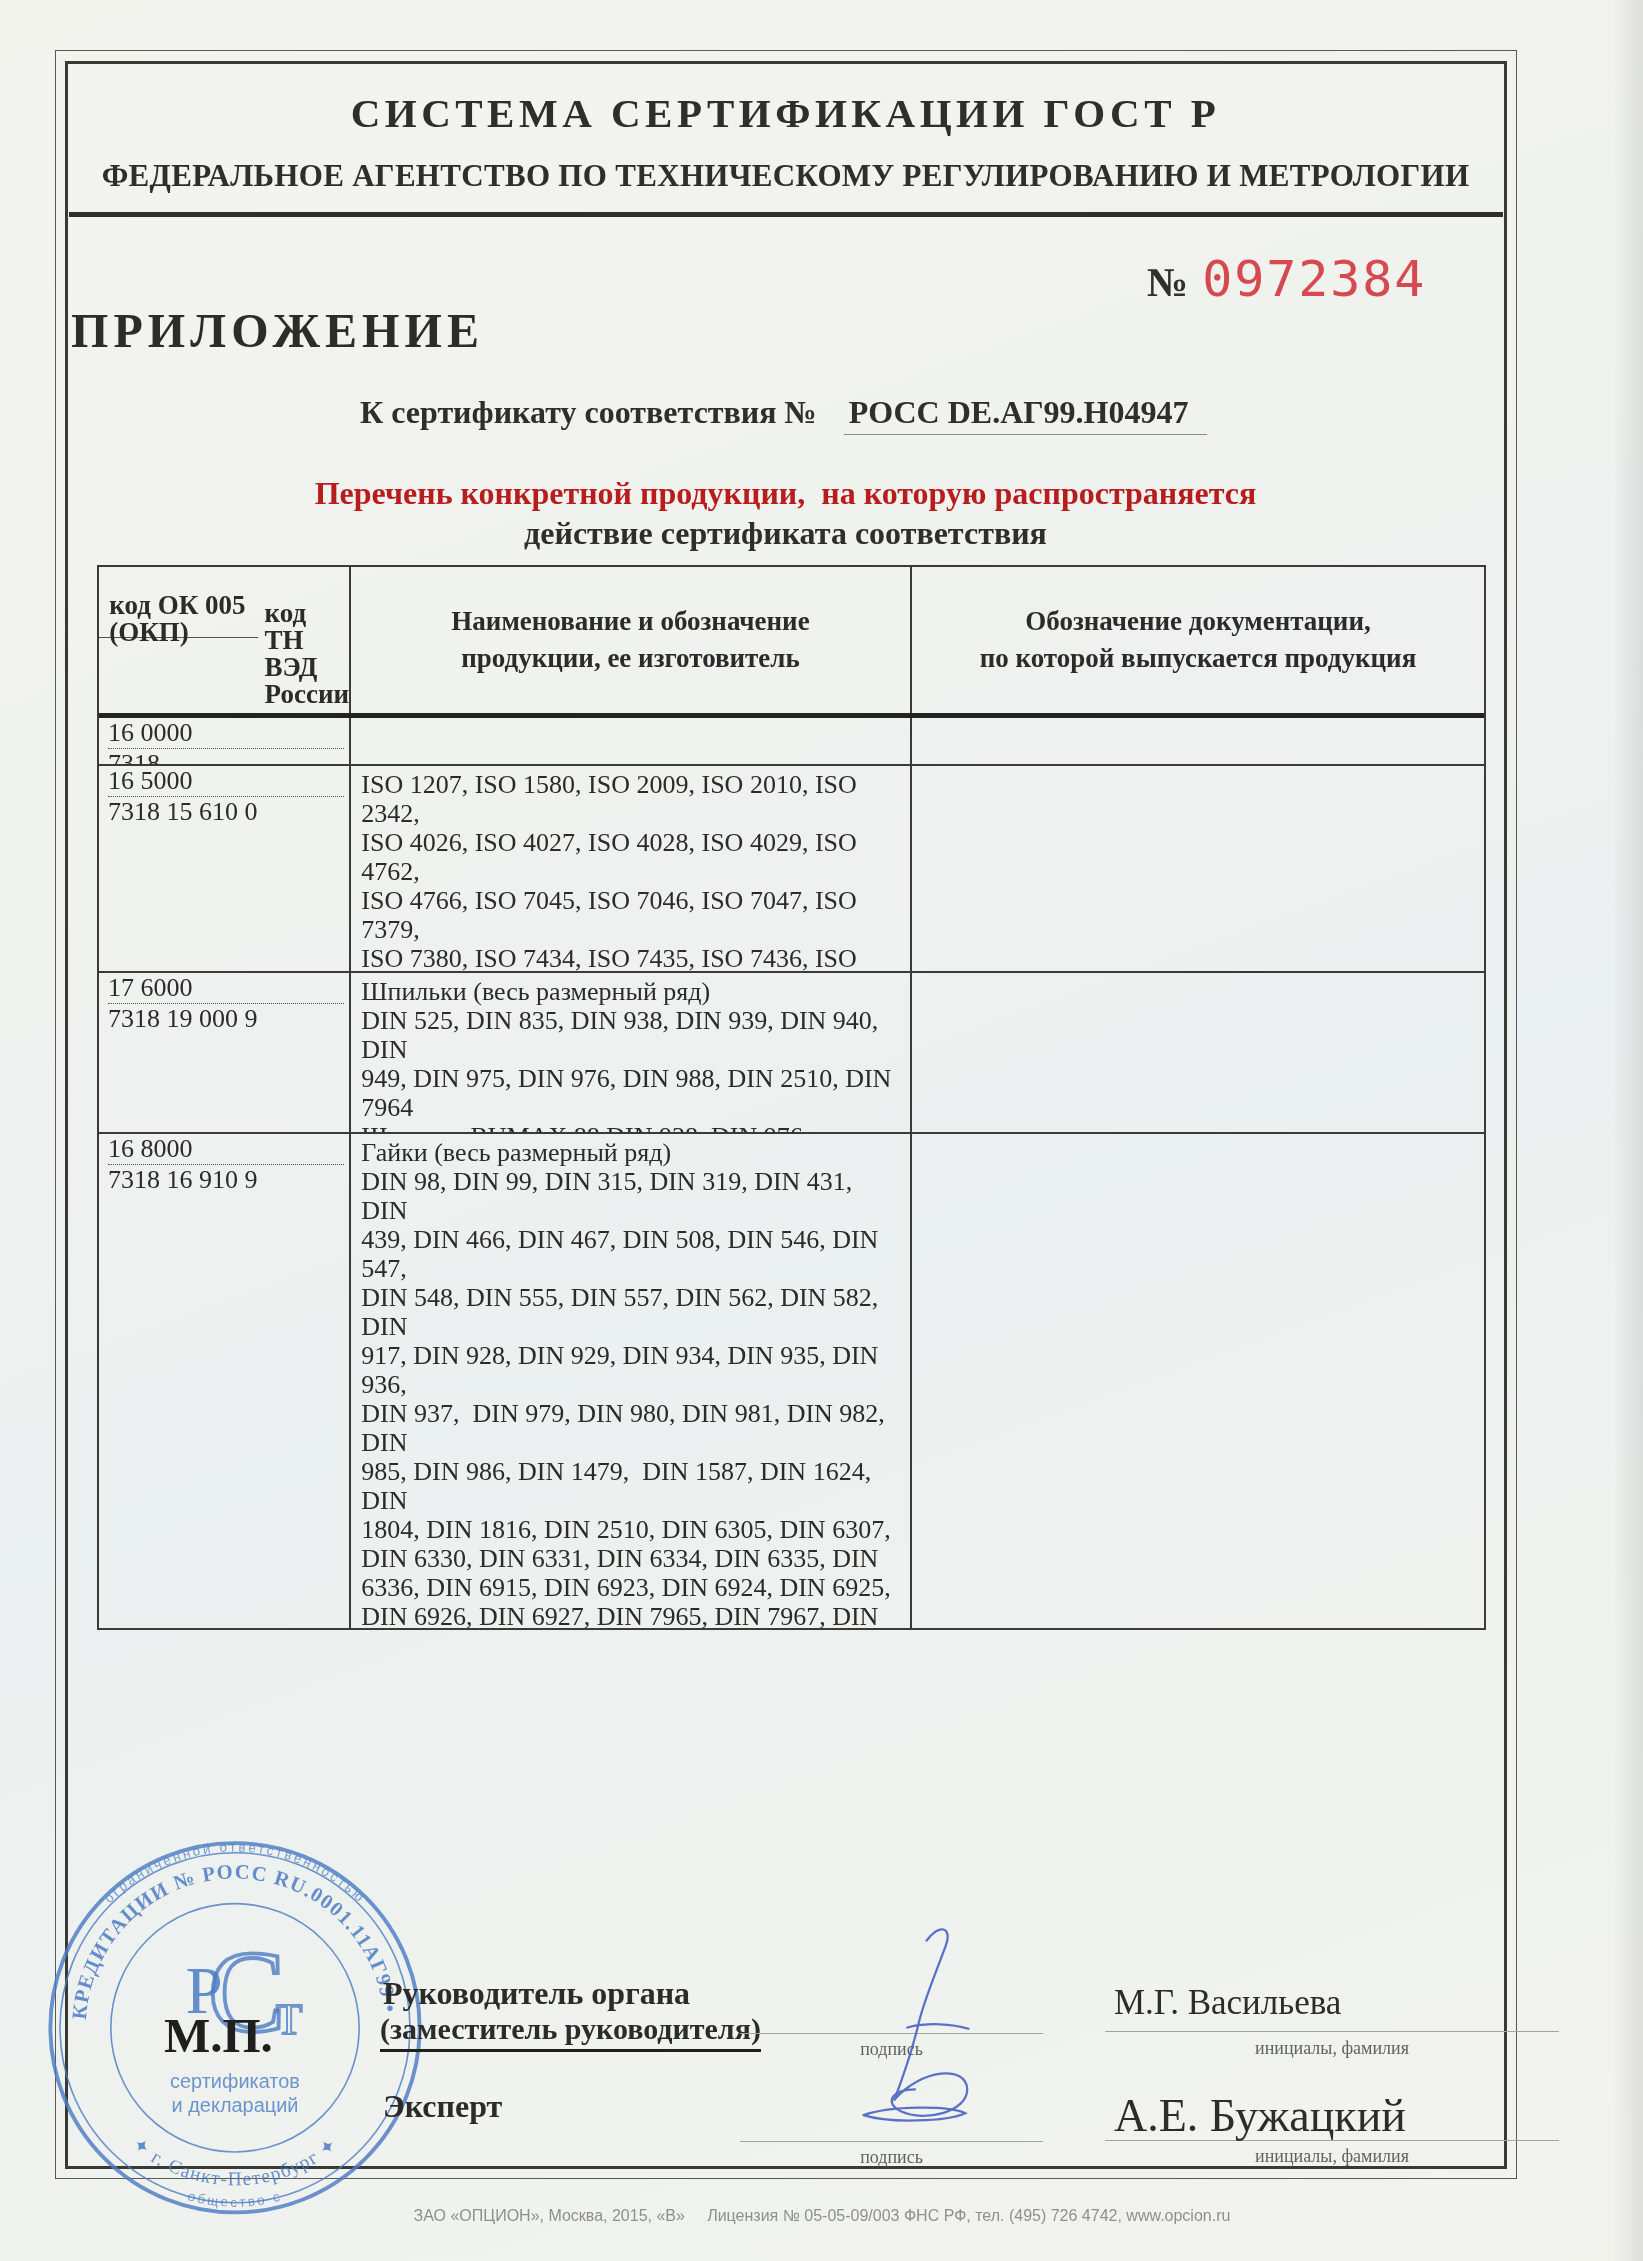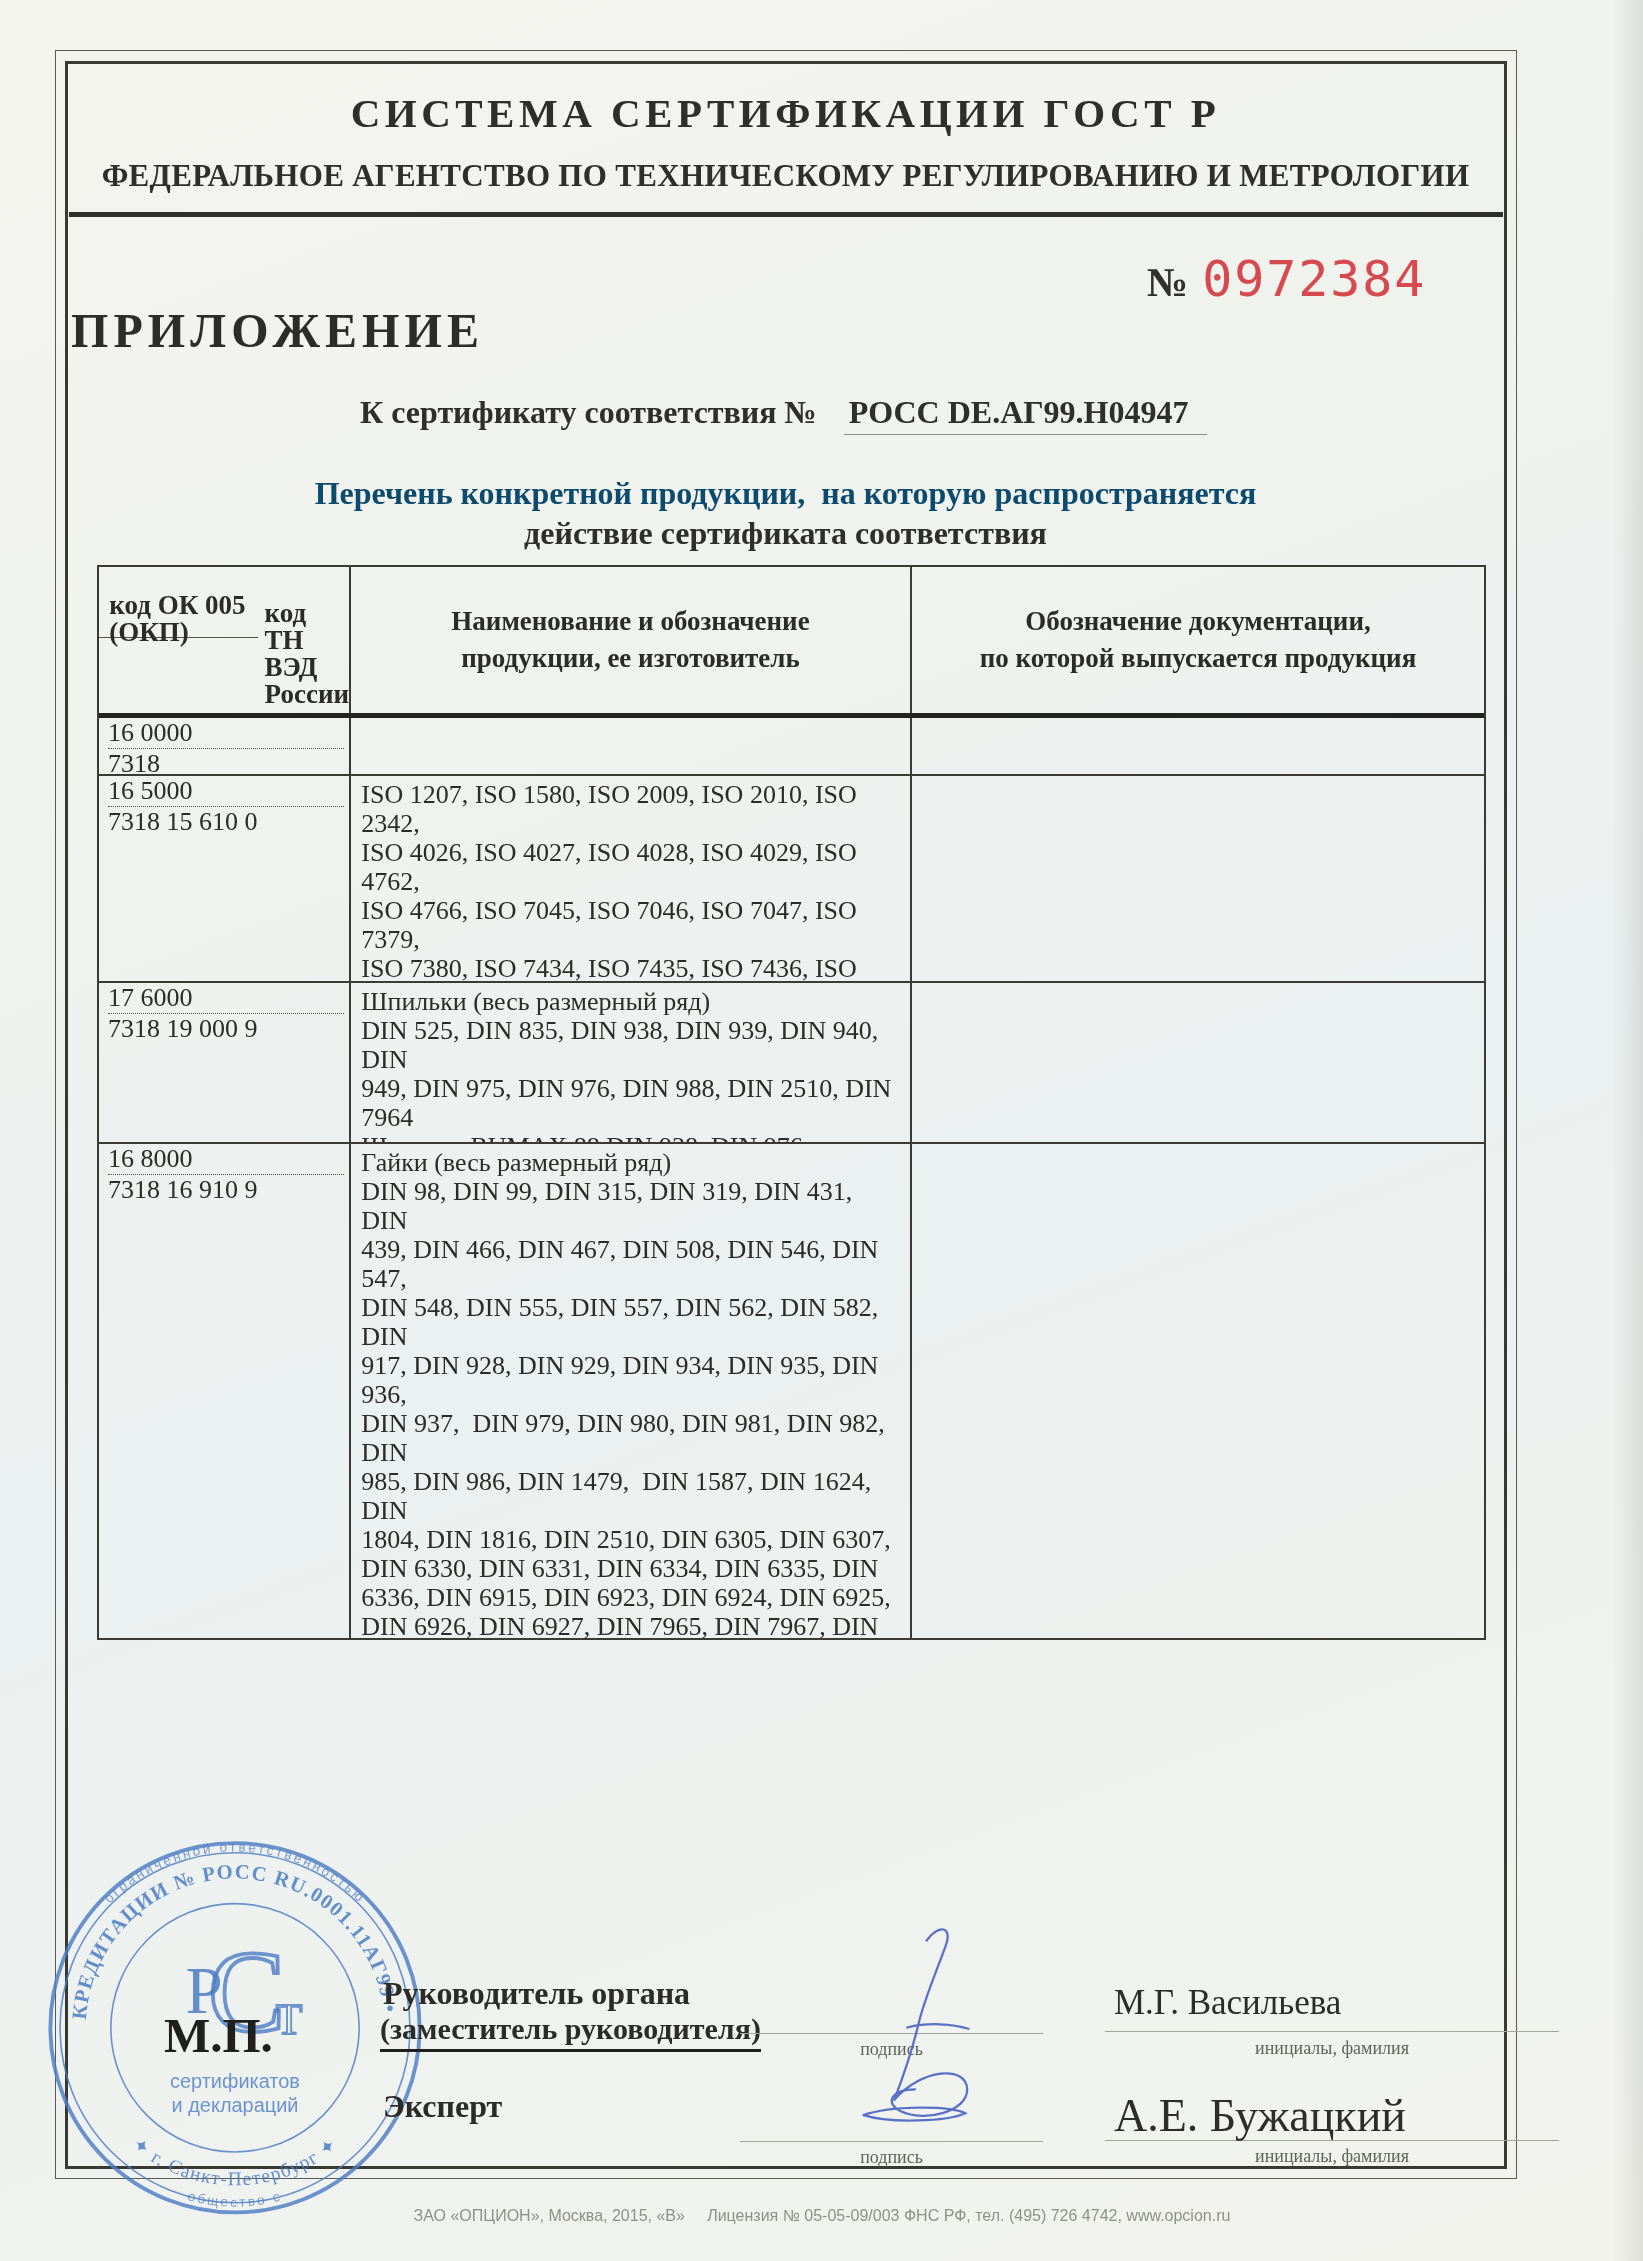--- a/index.html
+++ b/index.html
@@ -27,39 +27,39 @@
   #doc-number .nsign{font-size:41px;font-weight:bold;color:#30302c;}
   #doc-number .nval{font-family:"DejaVu Sans Mono",monospace;font-size:50px;font-weight:400;
     letter-spacing:1.9px;color:#d5494f;margin-left:14px;}
   
   #appendix-title{position:absolute;left:71px;top:303px;width:1429px;text-align:left;
     font-size:48px;font-weight:bold;letter-spacing:5.1px;color:#2c2c29;}
   #cert-line{position:absolute;left:360px;top:394px;font-size:32px;font-weight:bold;color:#2e2e2b;}
   #cert-line .val{margin-left:27px;font-weight:bold;border-bottom:1.9px solid #8b8d86;
     padding:0 18px 3.9px 5.1px;}
   #subtitle1{position:absolute;left:71px;top:475px;width:1429px;text-align:center;
-    font-size:32px;font-weight:bold;color:#0c4a6e;white-space:pre-wrap;}
+    font-size:32px;font-weight:bold;color:#b91c1c;white-space:pre-wrap;}
   #subtitle2{position:absolute;left:71px;top:515px;width:1429px;text-align:center;
     font-size:32px;font-weight:bold;color:#2e2e2b;}
   
   #table{position:absolute;left:97px;top:565px;width:1389px;box-sizing:border-box;
     border:2.6px solid #3b3b35;}
   #table *{box-sizing:border-box;}
   .t-header{display:flex;height:151px;border-bottom:5.8px solid #232320;}
   .t-c1h{width:252px;border-right:2.6px solid #3b3b35;display:flex;flex-direction:row;}
   .c1h-top{height:71px;border-bottom:1.9px solid #52524b;font-size:27px;font-weight:bold;
     padding:24.5px 0 0 10.3px;line-height:1;}
   .c1h-bot{flex:1;font-size:27px;font-weight:bold;padding:33px 0 0 6.4px;line-height:1;}
   .t-c2h{width:561px;border-right:2.6px solid #3b3b35;display:flex;align-items:center;
     justify-content:center;text-align:center;font-size:27px;font-weight:bold;line-height:37px;}
   .t-c3h{flex:1;display:flex;align-items:center;justify-content:center;text-align:center;
     font-size:27px;font-weight:bold;line-height:37px;}
   .t-row{display:flex;border-bottom:2.6px solid #3b3b35;}
   .t-row:last-child{border-bottom:none;}
-  .t-row.r0{height:58px;}
+  .t-row.r0{height:48px;}
   .t-row.r1{height:207px;}
   .t-row.r2{height:161px;}
   .t-row.r3{height:494px;}
   .cell{overflow:hidden;}
   .cell.code{width:252px;border-right:2.6px solid #3b3b35;padding:1.9px 0 0 9px;
     font-size:26px;line-height:26px;}
   .dotsep{border-top:1.9px dotted #50504a;width:calc(100% - 5.1px);margin:1.9px 0 1.9px 0;}
   .cell.name{width:561px;border-right:2.6px solid #3b3b35;padding:3.9px 14px 0 10.3px;
     font-size:26px;line-height:29px;}
   .cell.docs{flex:1;}

